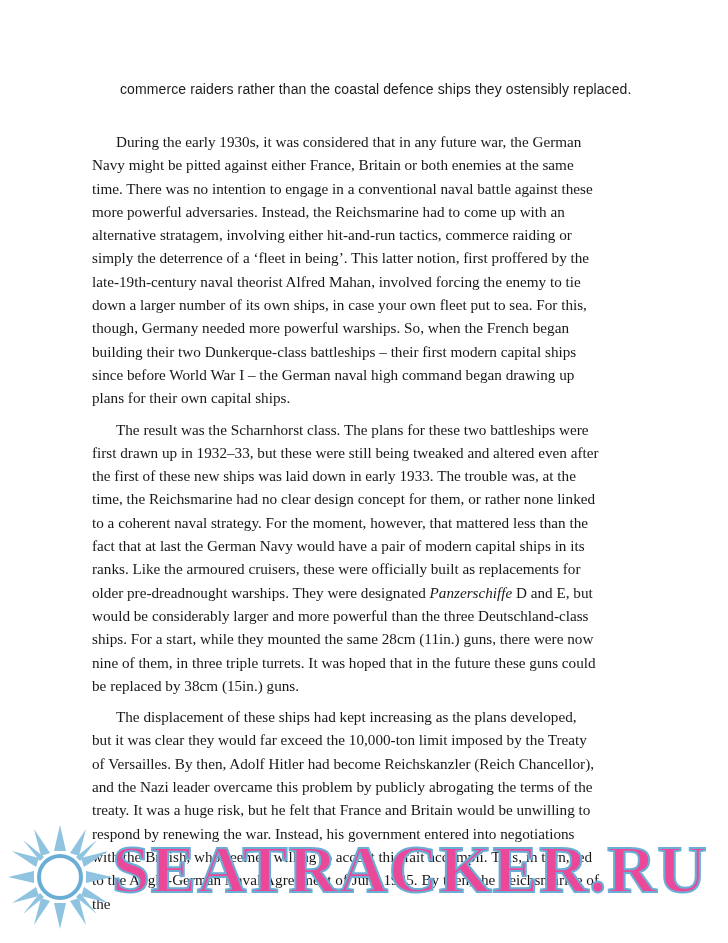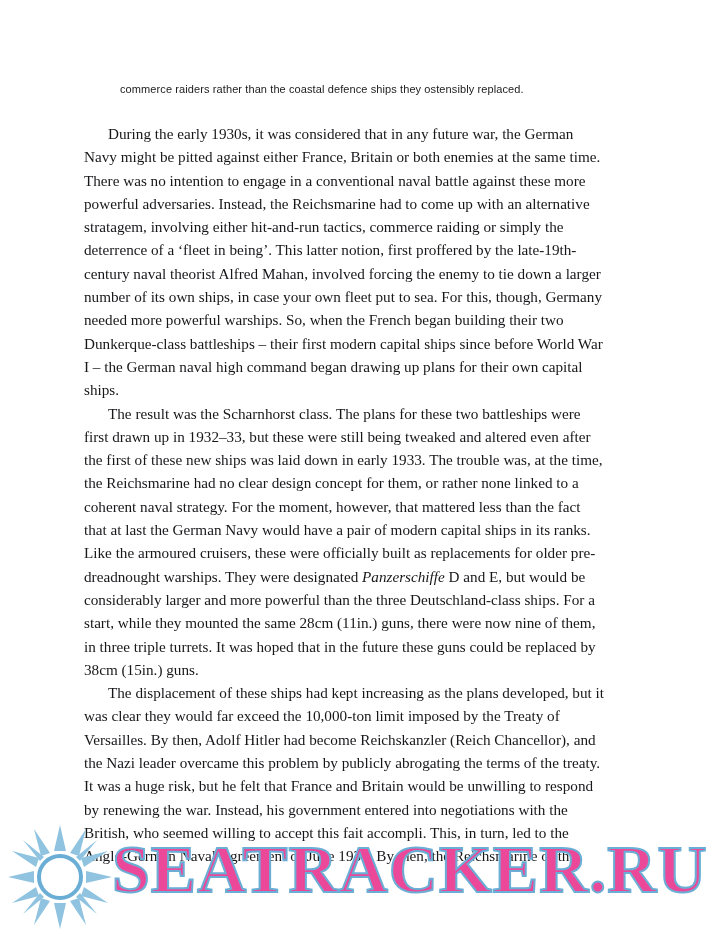--- a/index.html
+++ b/index.html
@@ -18,38 +18,38 @@
   .page {
     position: absolute;
     inset: 0;
   }
   .header-line {
     position: absolute;
     top: 82px;
     left: 120px;
     width: 520px;
     font-family: "Liberation Sans", sans-serif;
-    font-size: 11px;
+    font-size: 14px;
     line-height: 14px;
     color: #1b1b1b;
     letter-spacing: 0.1px;
   }
   .body-text {
     position: absolute;
     top: 122px;
     left: 84px;
     width: 523px;
     font-family: "Liberation Serif", serif;
     font-size: 15.2px;
     line-height: 23.3px;
     color: #17171a;
     text-align: left;
   }
   .body-text p {
-    margin: 0;
+    margin: 8px;
     text-indent: 24px;
   }
   .body-text p.first {
     text-indent: 24px;
   }
   .body-text i {
   }
   
   .watermark {
     position: absolute;

